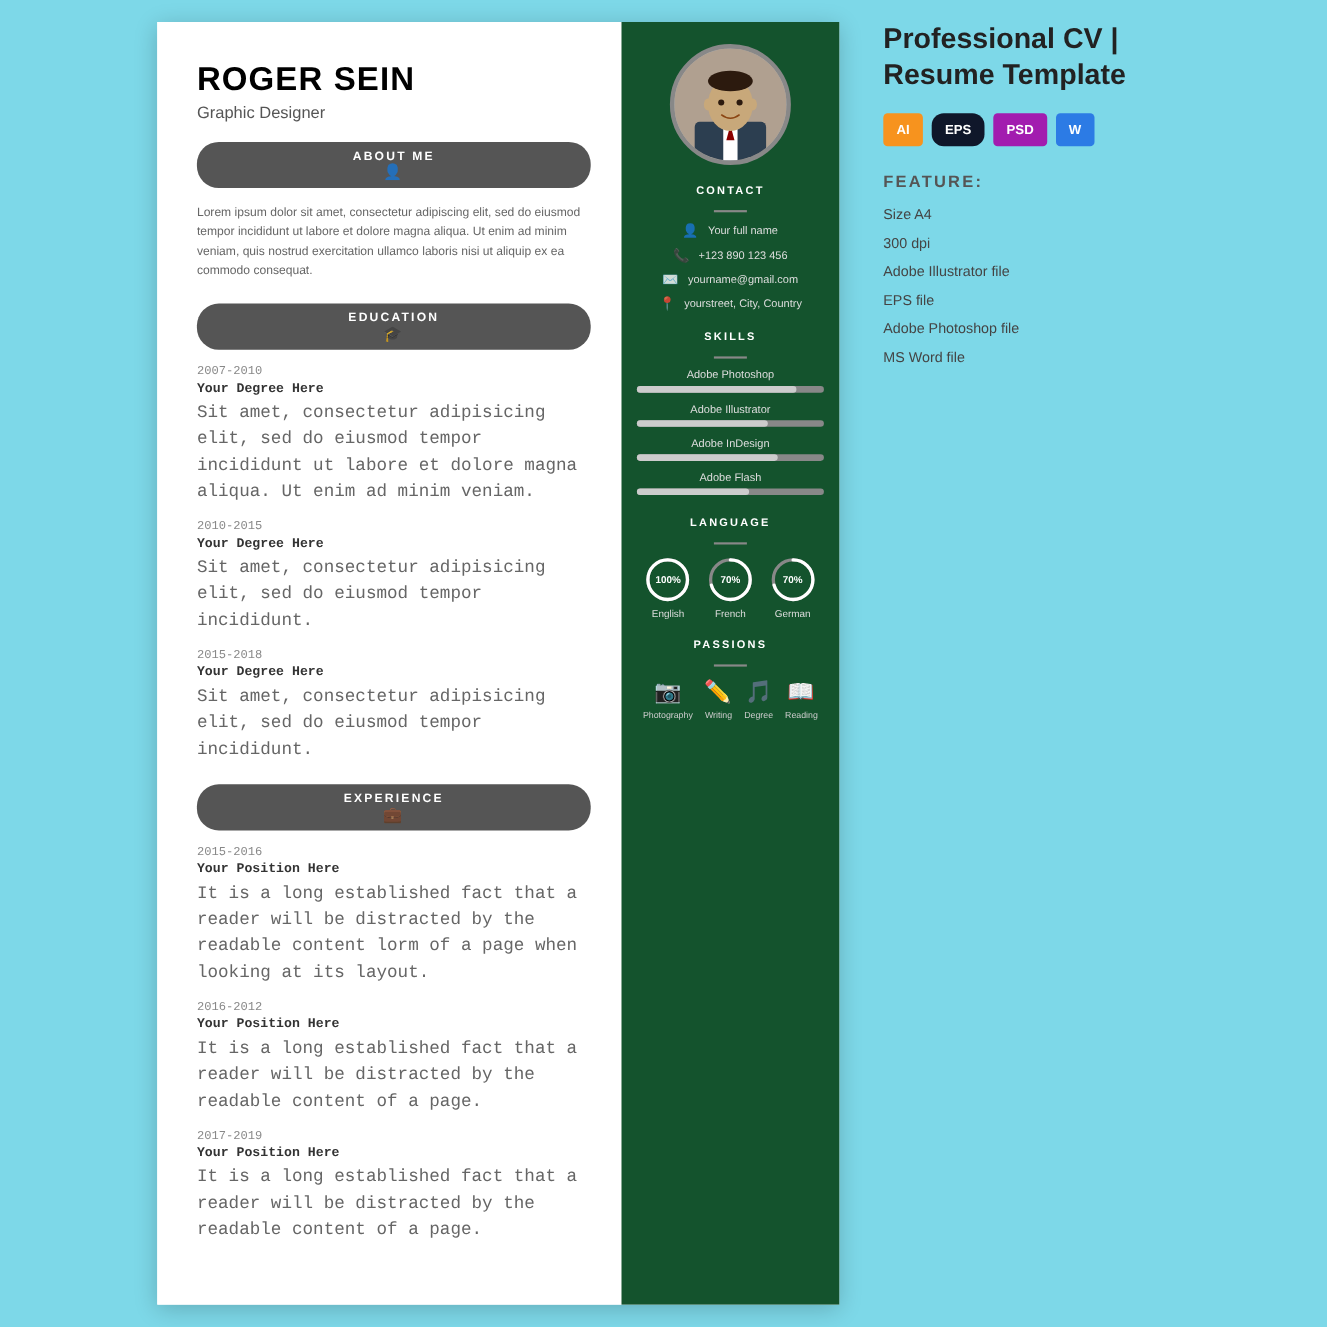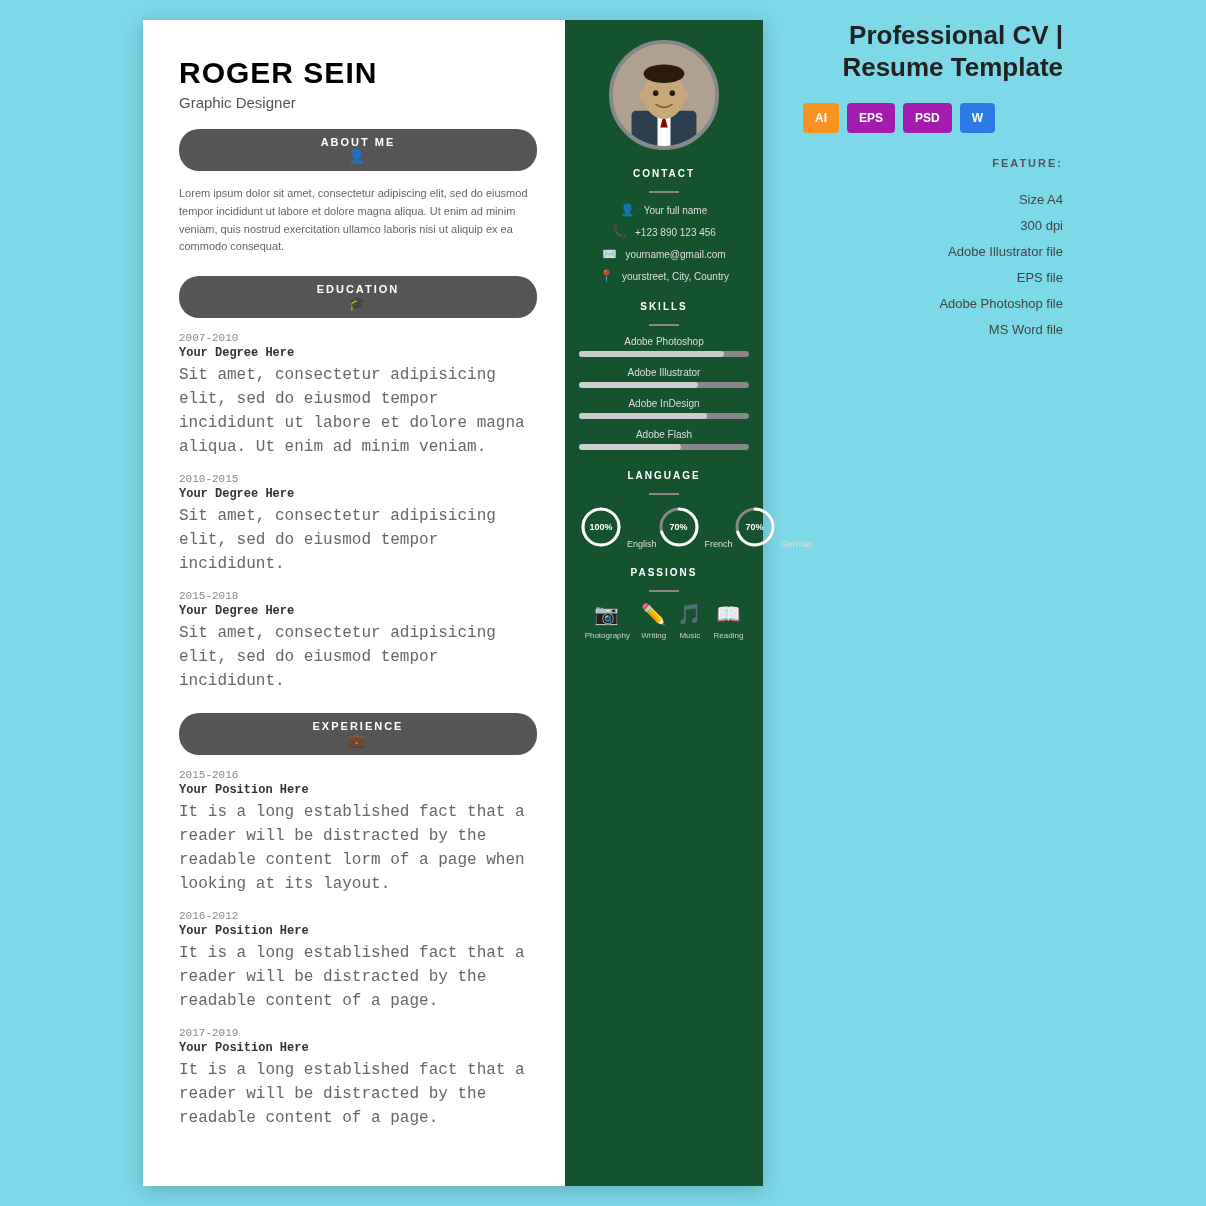--- a/index.html
+++ b/index.html
@@ -173,22 +173,22 @@
       width: 100%;
       margin-top: 10px;
     }
     .lang-circles {
       display: flex;
       justify-content: space-around;
       margin-bottom: 8px;
     }
     .lang-circle-wrap {
       display: flex;
-      flex-direction: row;
-      align-items: flex-end;
+      flex-direction: column;
+      align-items: center;
       gap: 4px;
     }
     .lang-circle {
       position: relative;
       width: 44px;
       height: 44px;
     }
     .lang-circle svg {
       transform: rotate(-90deg);
     }
@@ -224,21 +224,20 @@
       color: #ccc;
     }
     .passion-label {
       font-size: 8px;
       color: #ccc;
     }
 
     
     .info-panel {
       width: 260px;
-      text-align: right;
     }
     .info-title {
       font-size: 26px;
       font-weight: 900;
       color: #222;
       line-height: 1.2;
       margin-bottom: 20px;
     }
     .format-badges {
       display: flex;
@@ -246,29 +245,29 @@
       margin-bottom: 24px;
     }
     .badge {
       padding: 8px 12px;
       border-radius: 4px;
       color: #fff;
       font-size: 12px;
       font-weight: bold;
     }
     .badge-ai { background: #F7931E; }
-    .badge-eps { background: #a21caf; }
+    .badge-eps { background: #0f172a; border-radius: 11px; }
     .badge-psd { background: #a21caf; }
     .badge-w { background: #2C7BE5; }
     .feature-label {
-      font-size: 11px;
+      font-size: 15px;
       letter-spacing: 2px;
       font-weight: bold;
       color: #555;
-      margin-bottom: 18px;
+      margin-bottom: 8px;
     }
     .feature-list {
       list-style: none;
       padding: 0;
     }
     .feature-list li {
       font-size: 13px;
       color: #444;
       line-height: 2;
     }
@@ -454,21 +453,21 @@
           <div class="passion-item">
             <span class="passion-icon">📷</span>
             <span class="passion-label">Photography</span>
           </div>
           <div class="passion-item">
             <span class="passion-icon">✏️</span>
             <span class="passion-label">Writing</span>
           </div>
           <div class="passion-item">
             <span class="passion-icon">🎵</span>
-            <span class="passion-label">Music</span>
+            <span class="passion-label">Degree</span>
           </div>
           <div class="passion-item">
             <span class="passion-icon">📖</span>
             <span class="passion-label">Reading</span>
           </div>
         </div>
       </div>
 
     </div>
   </div>

